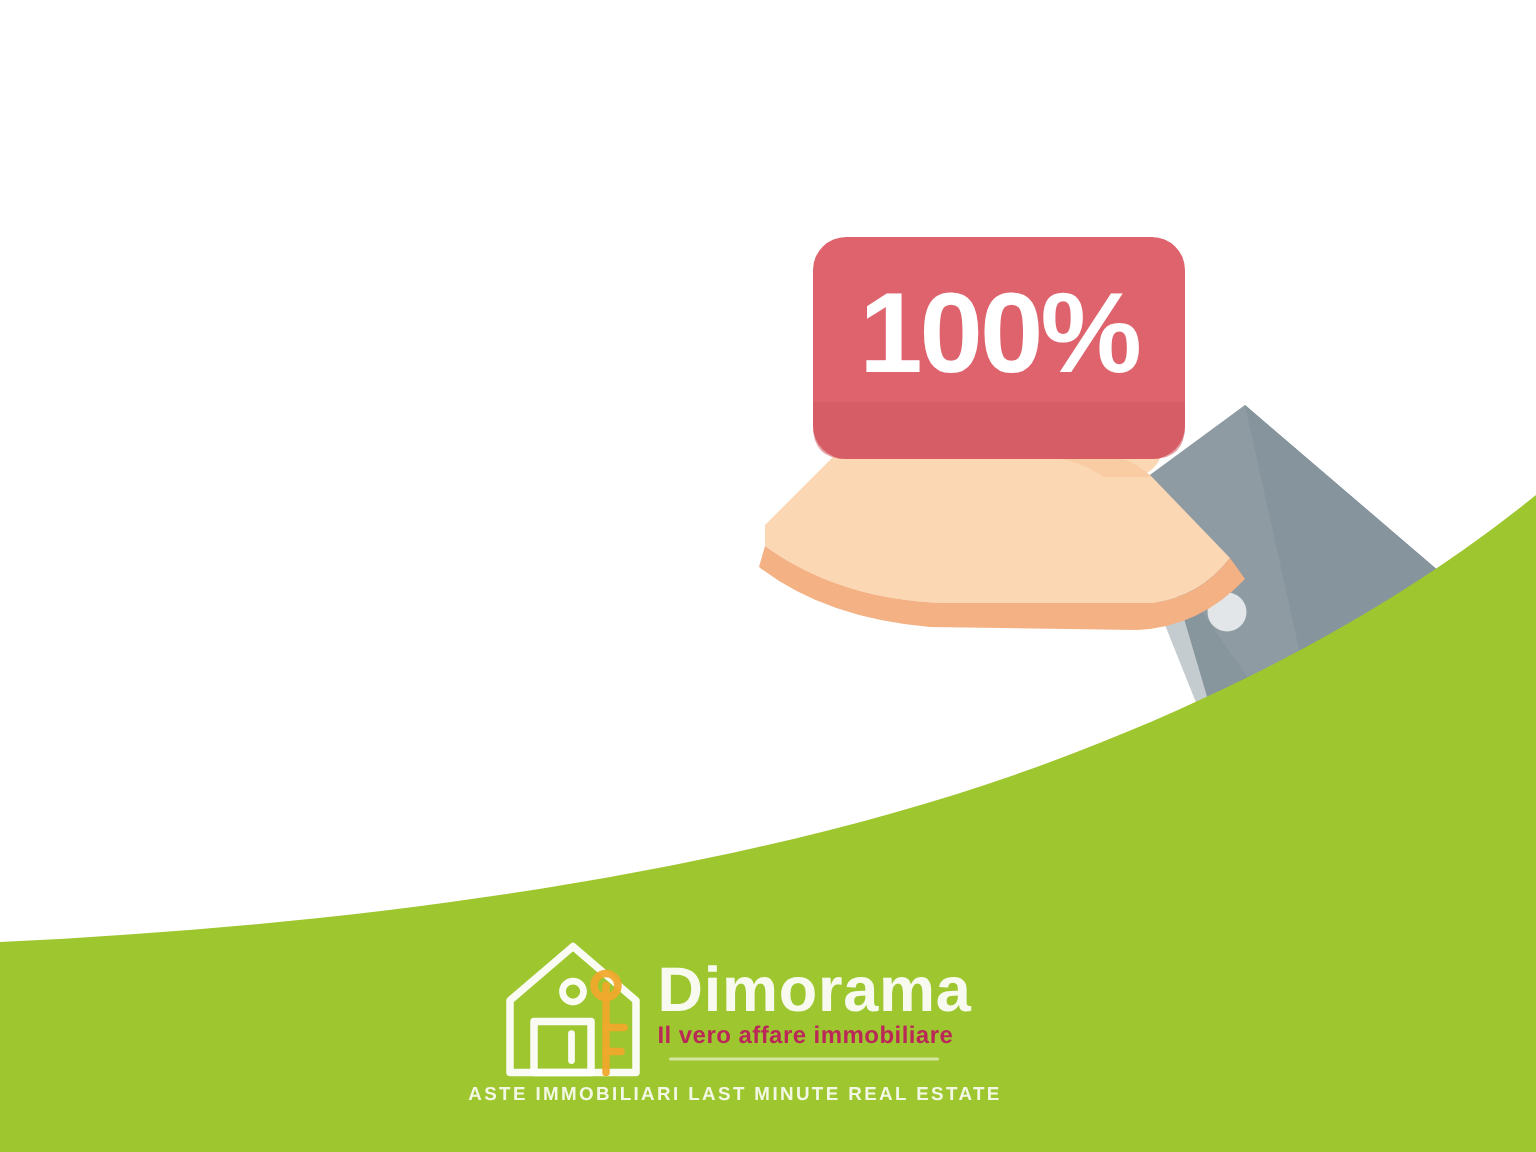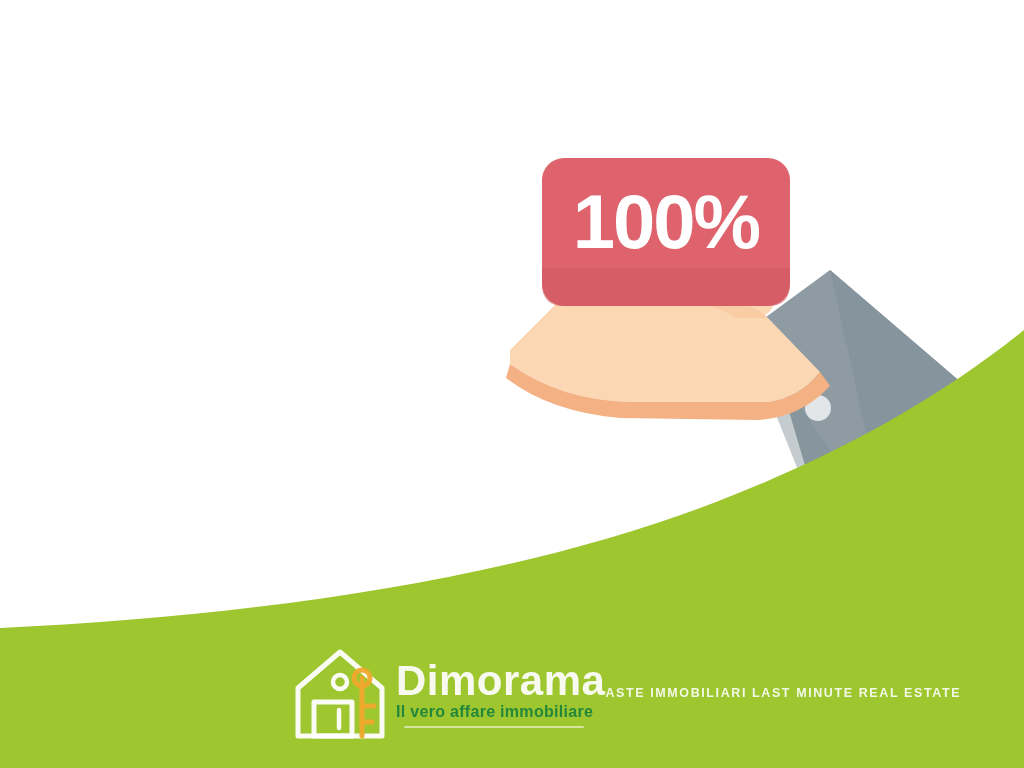--- a/index.html
+++ b/index.html
@@ -67,21 +67,21 @@
     margin-top:2px;
   }
 
   
   .logo-block {
     position:absolute;
     left:290px; top:622px;
     width:400px; height:140px;
     z-index:6;
     display:flex;
-    flex-direction:row;
+    flex-direction:column;
     align-items:center;
   }
   .logo-row {
     display:flex;
     align-items:center;
     justify-content:center;
     width:100%;
     height:98px;
   }
   .logo-mark { width:100px; height:96px; flex:0 0 auto; }
@@ -96,21 +96,21 @@
     font-size:42px;
     font-weight:bold;
     color:#ffffff;
     line-height:40px;
     letter-spacing:0.5px;
     opacity:0.93;
   }
   .logo-tagline {
     font-size:16px;
     font-weight:bold;
-    color:#15803d;
+    color:#be185d;
     line-height:18px;
     letter-spacing:0.3px;
     margin-top:2px;
     opacity:0.9;
   }
   .logo-underline {
     width:180px; height:2px;
     background:#ffffff;
     opacity:0.55;
     margin-top:5px;

